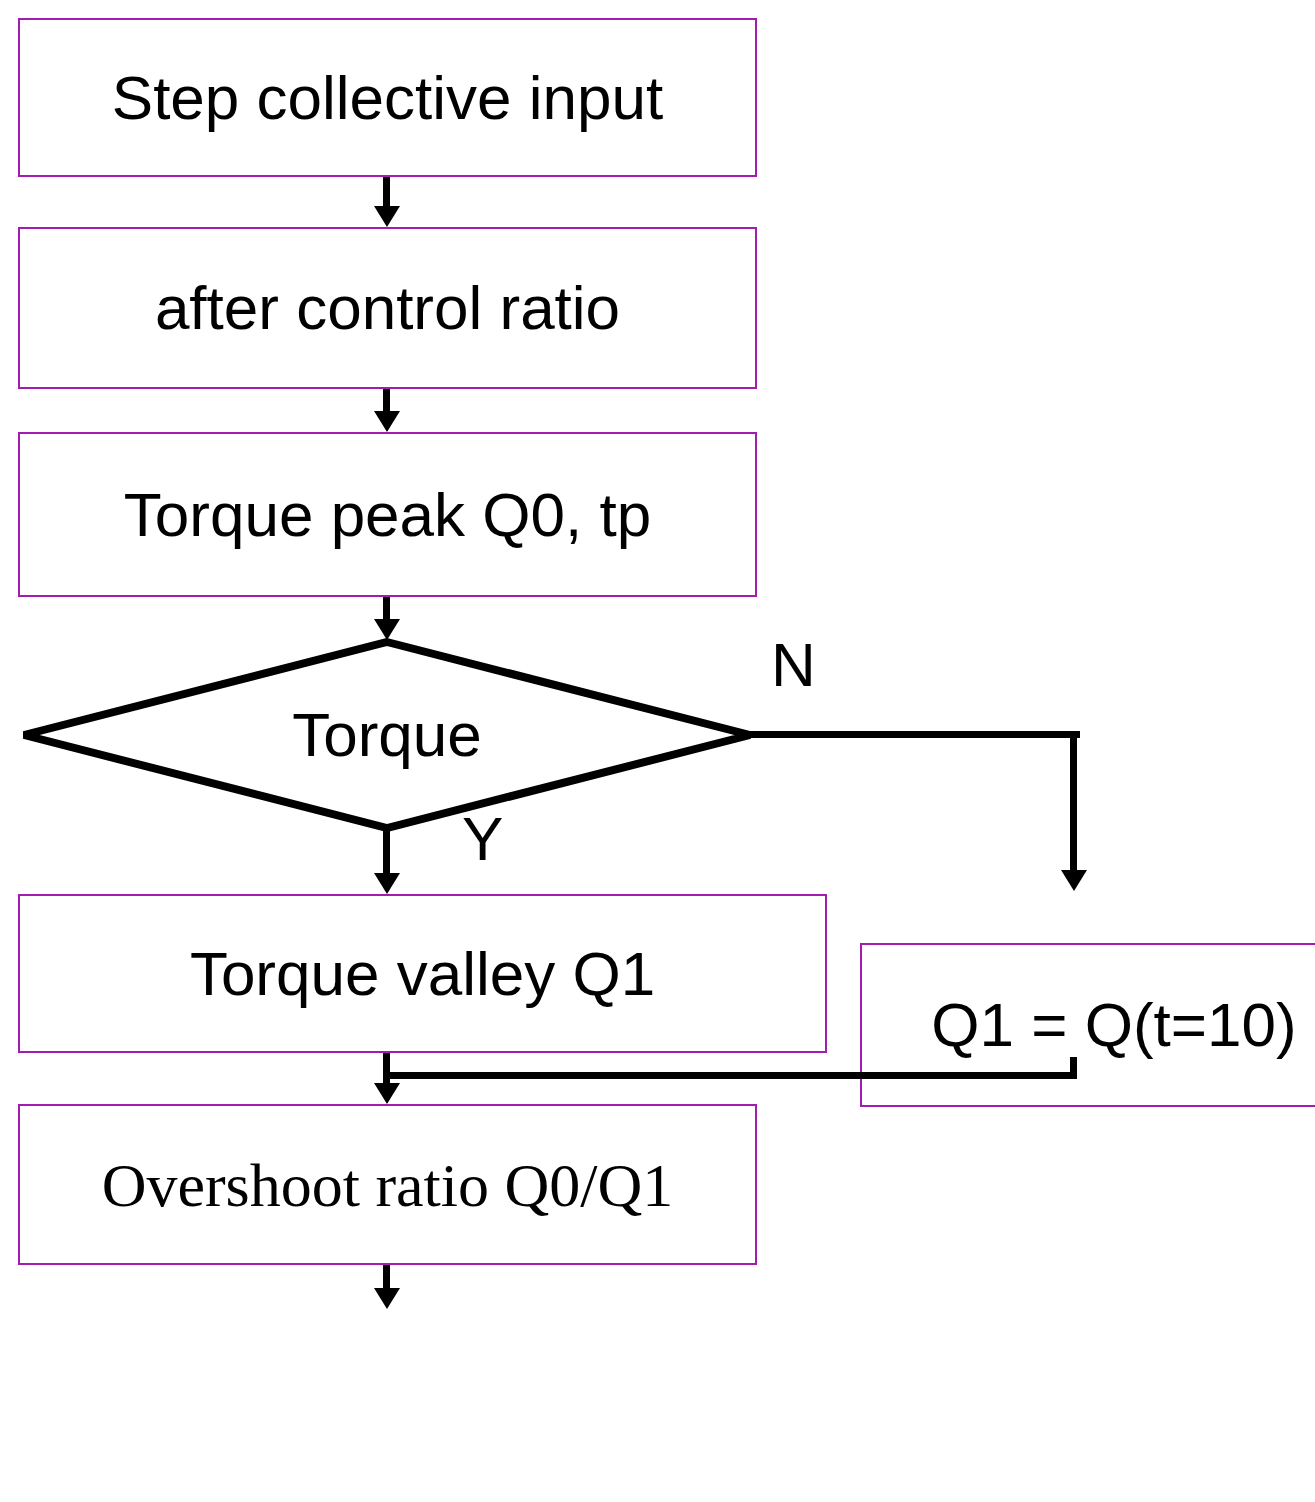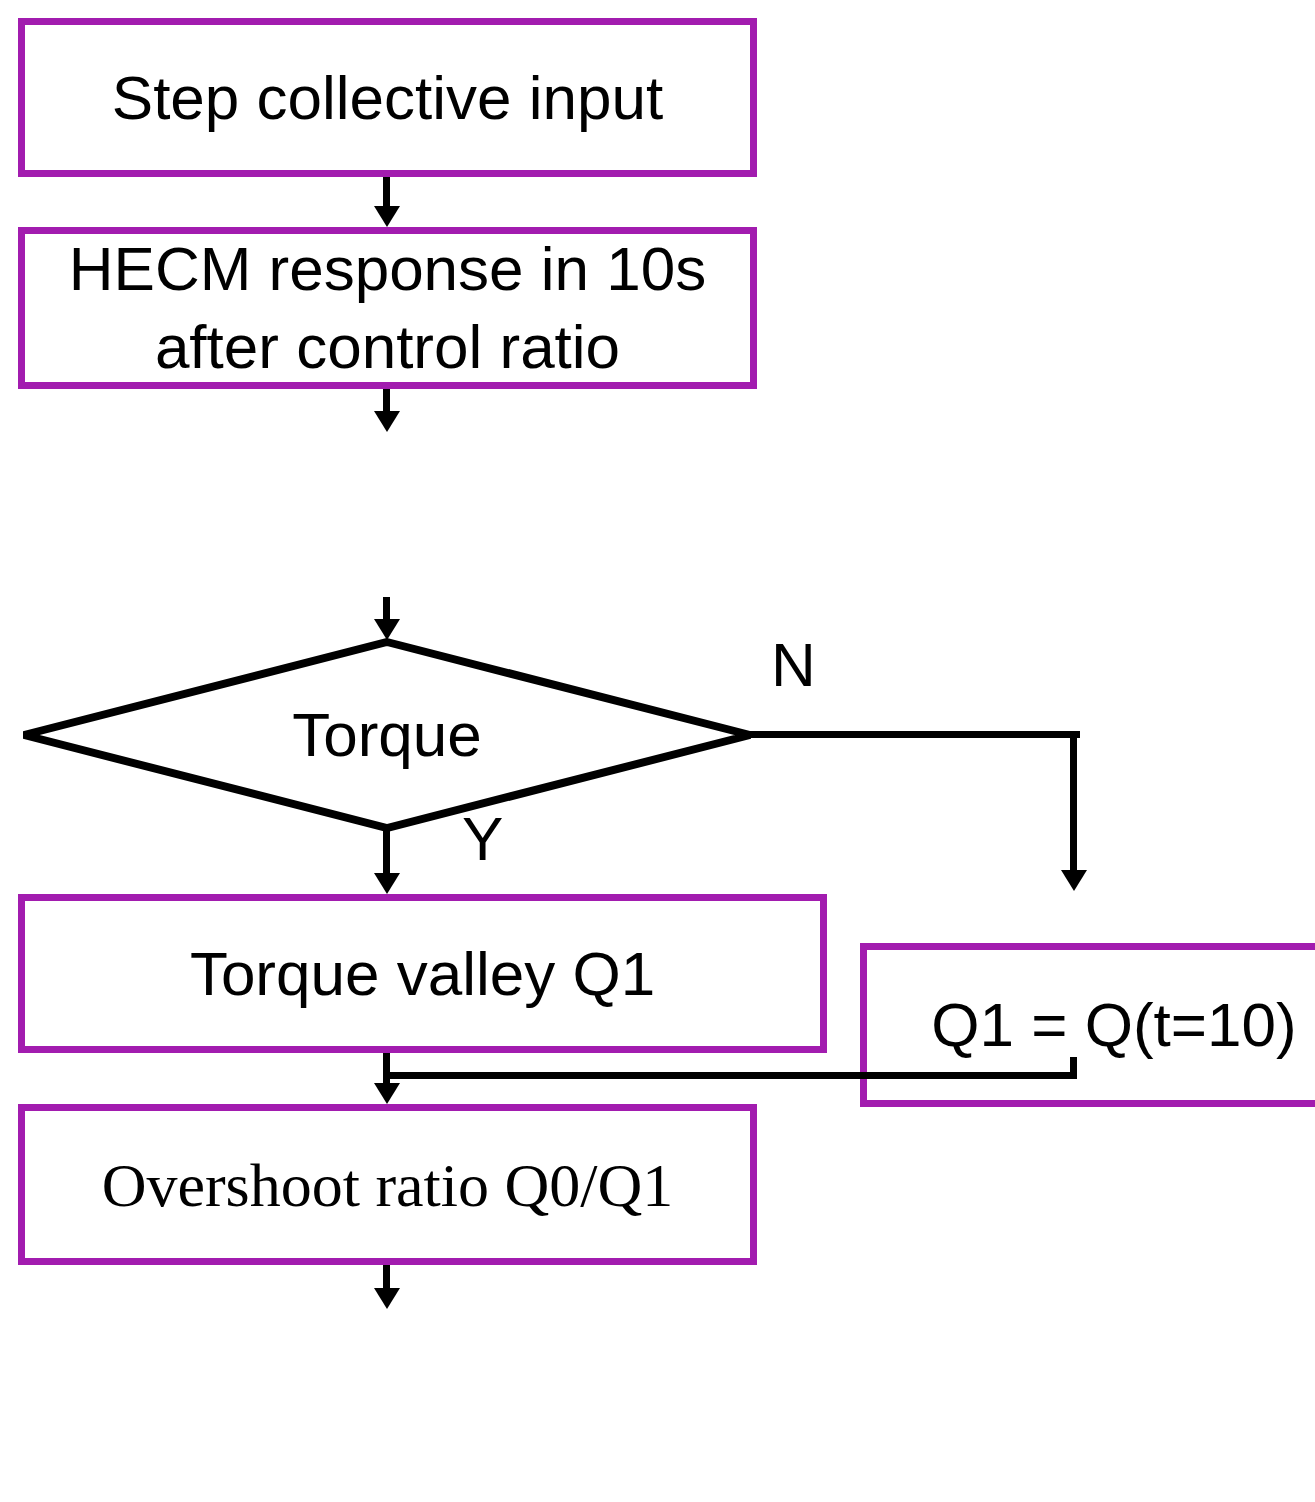--- a/index.html
+++ b/index.html
@@ -12,21 +12,21 @@
     width: 1315px;
     height: 1502px;
     background: #ffffff;
     font-family: "Liberation Sans", sans-serif;
     color: #000000;
     overflow: hidden;
   }
   .box {
     position: absolute;
     box-sizing: border-box;
-    border: 7px solid #a21caf;
+    border: 2px solid #a21caf;
     background: #ffffff;
     display: flex;
     flex-direction: column;
     align-items: center;
     justify-content: center;
     text-align: center;
     font-size: 62px;
     line-height: 78px;
     white-space: nowrap;
   }
@@ -80,24 +80,26 @@
 </head>
 <body>
 
 <div class="canvas">
 
   <div class="box" id="box-step">
     <span>Step collective input</span>
   </div>
 
   <div class="box" id="box-hecm">
-    <span>HECM response in 10s</span>
     <span>after control ratio</span>
   </div>
 
+  <div class="box" id="box-peak">
+    <span>Torque peak Q0, tp</span>
+  </div>
 
   <svg class="diamond-svg" width="734" height="194" viewBox="0 0 734 194">
     <polygon points="367,4 730,97 367,190 4,97" fill="#ffffff" stroke="#000000" stroke-width="8"></polygon>
   </svg>
   <div class="diamond-label">
     <span>Torque</span>
   </div>
 
   <div class="box" id="box-valley">
     <span>Torque valley Q1</span>

